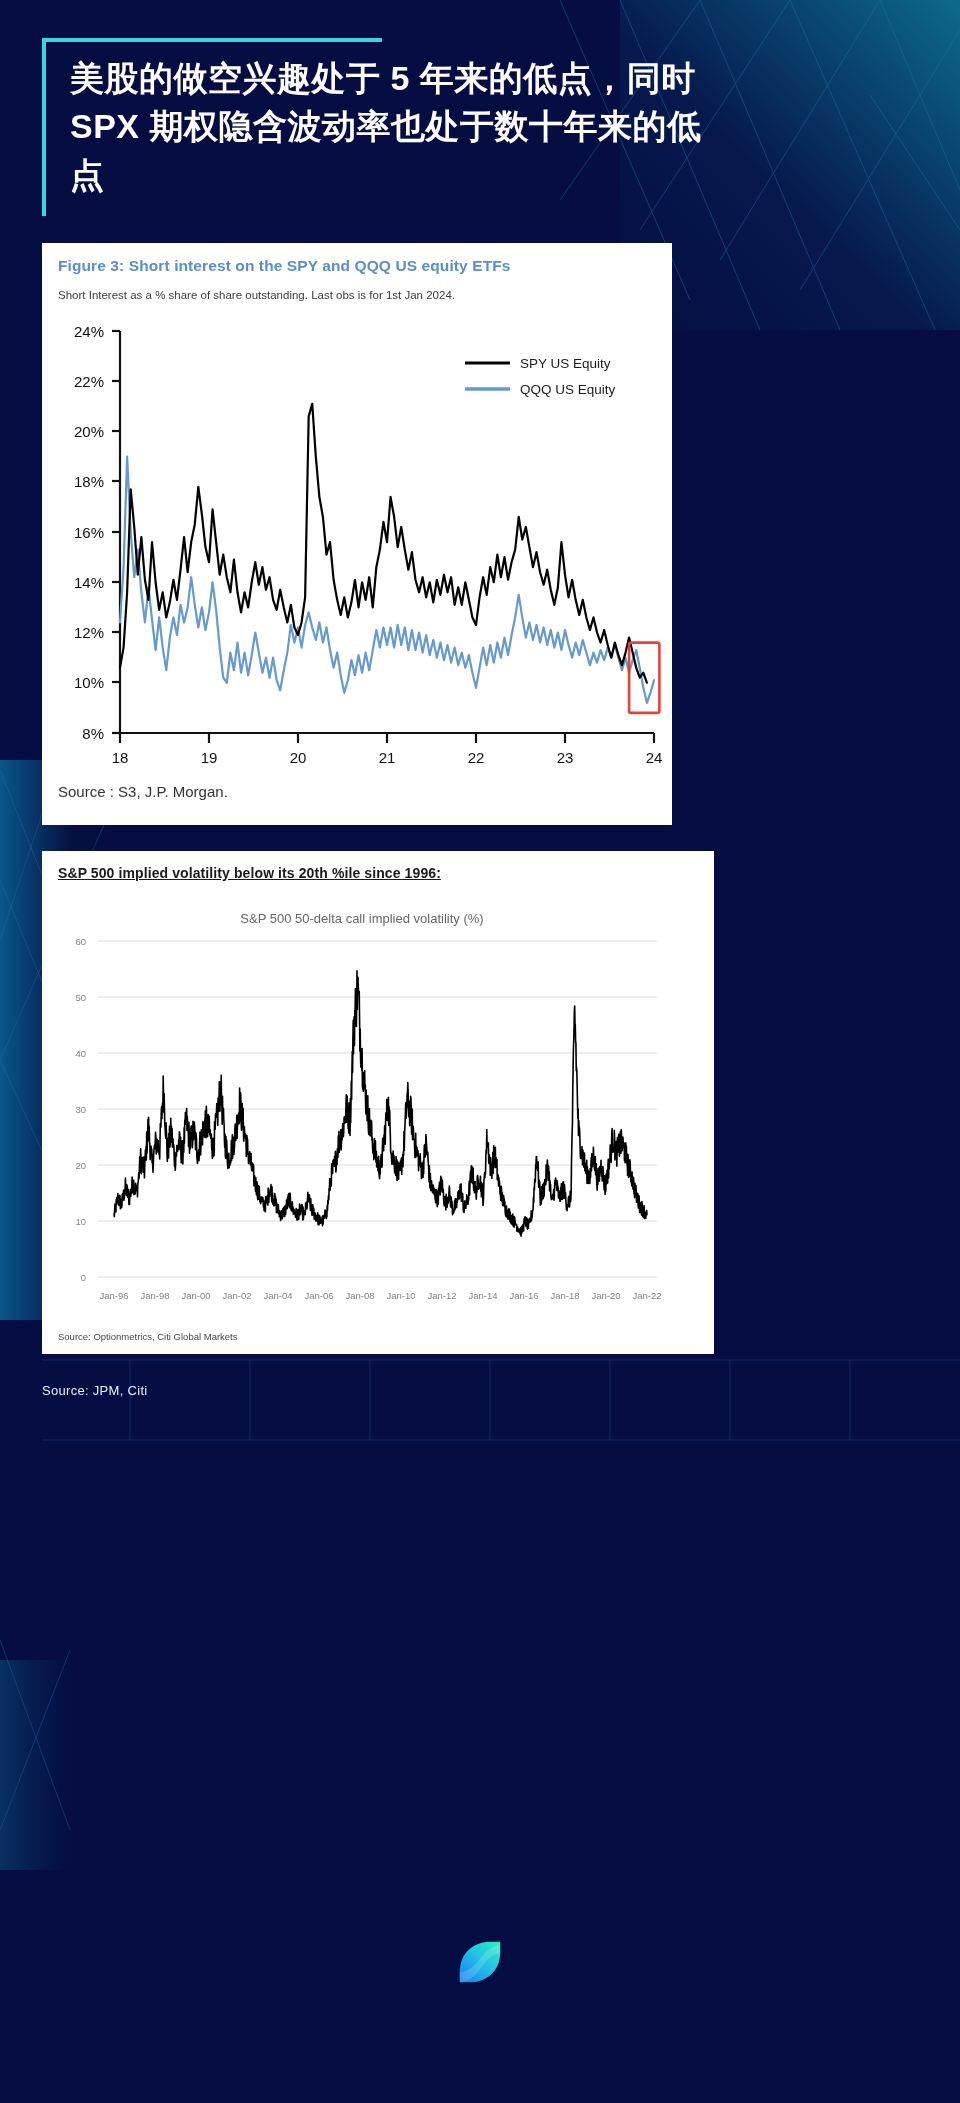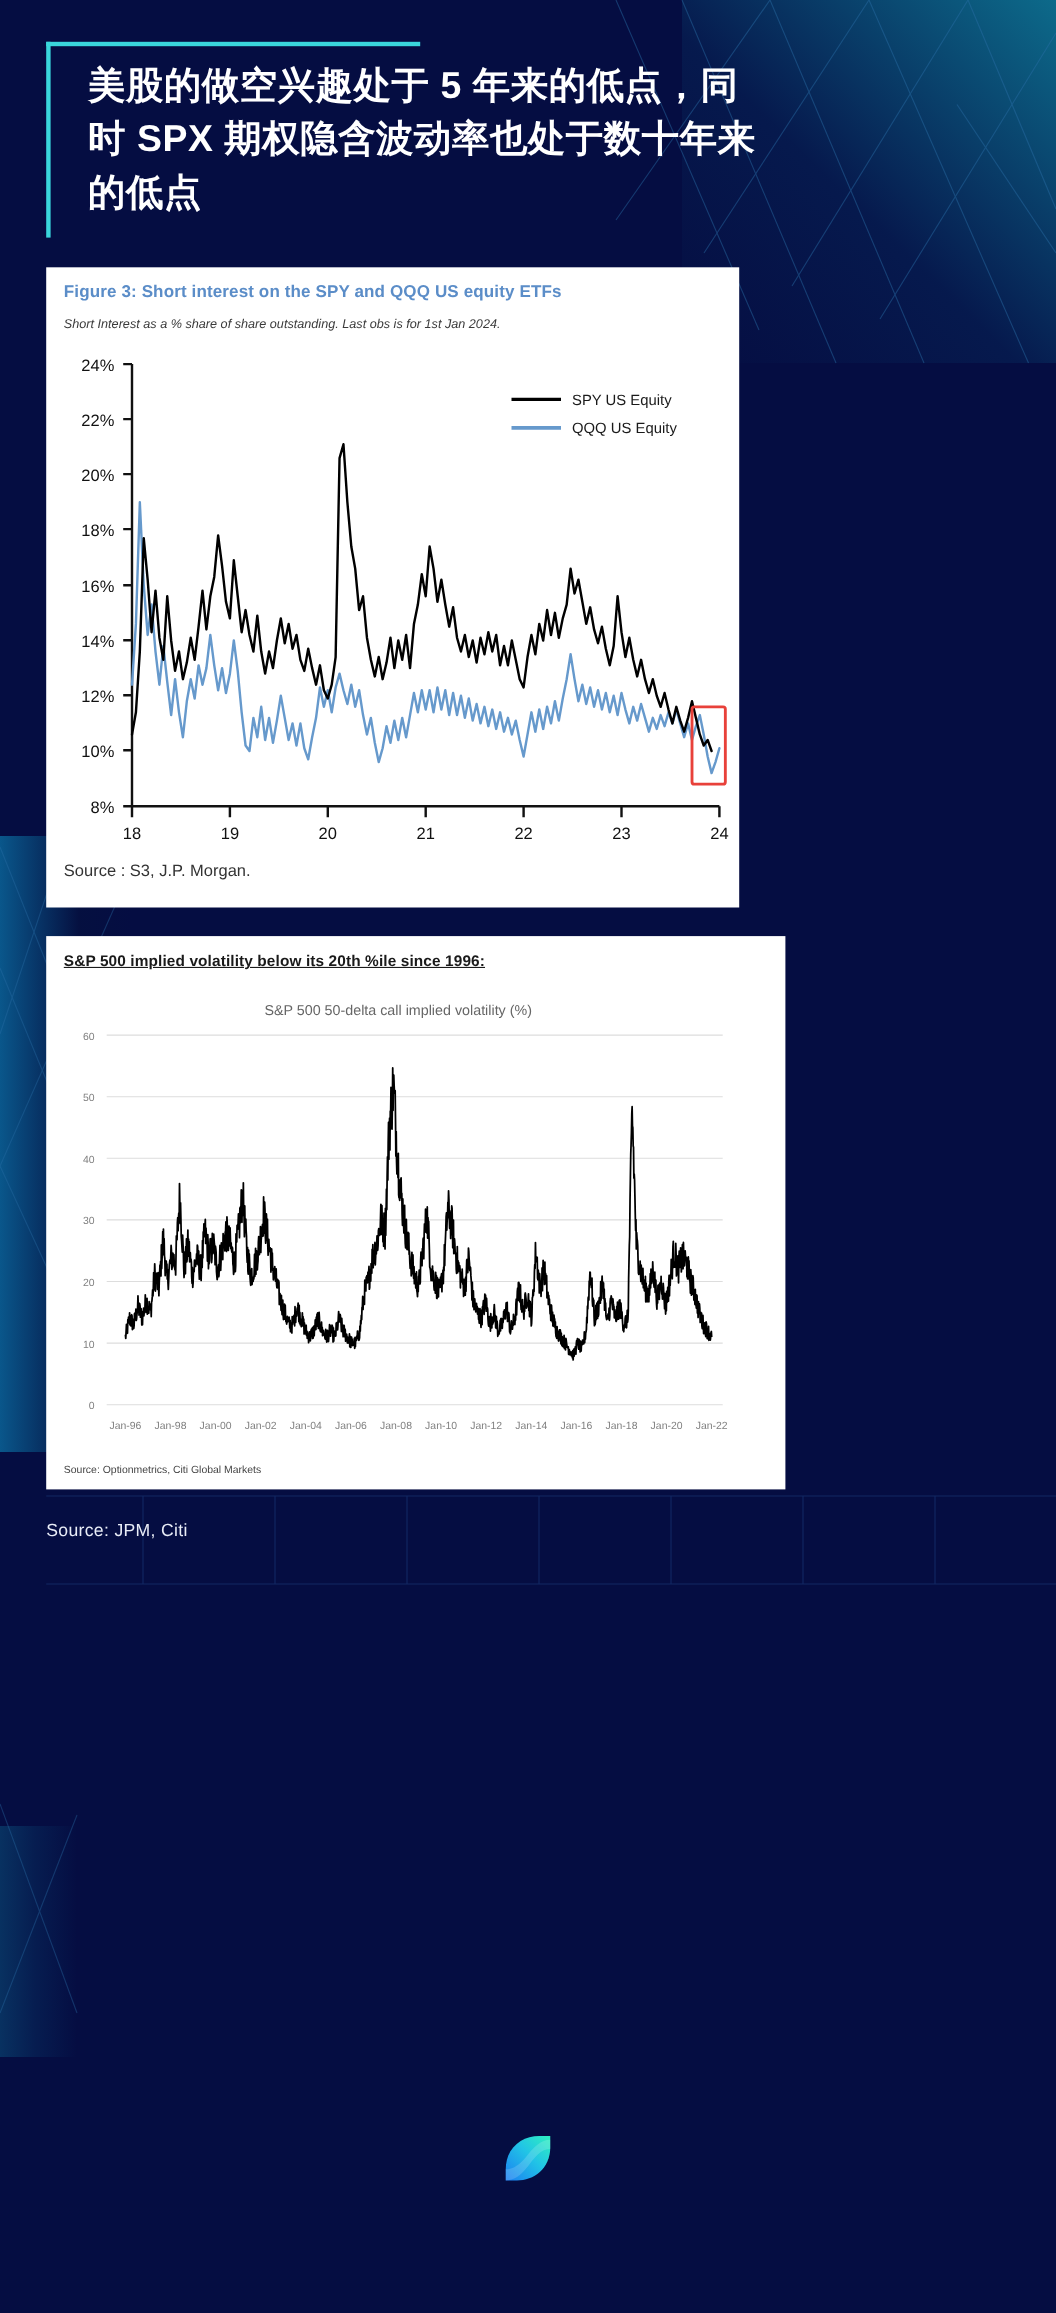--- a/index.html
+++ b/index.html
@@ -38,21 +38,21 @@
     background: #3ad6dc;
   }
   #headline-rule-left {
     position: absolute;
     left: 0; top: 0;
     width: 4px; height: 178px;
     background: #3ad6dc;
   }
   #headline-text {
     margin: 0;
-    padding: 16px 0 0 38px;
+    padding: 16px 0 0 28px;
     color: #ffffff;
     font-size: 34px;
     font-weight: bold;
     line-height: 1.42;
     letter-spacing: 0.5px;
     font-family: "Liberation Sans", "DejaVu Sans", sans-serif;
   }
 
   
   .card {
@@ -70,21 +70,20 @@
     color: #5b8dc8;
     font-size: 15.5px;
     font-weight: bold;
     letter-spacing: 0.1px;
   }
   #fig1-sub {
     position: absolute;
     left: 16px; top: 46px;
     color: #3b3b3b;
     font-size: 11.5px;
-    font-style: italic;
   }
   #fig1-plot {
     position: absolute;
     left: 0; top: 70px;
     width: 630px; height: 470px;
   }
   #fig1-source {
     position: absolute;
     left: 16px; top: 540px;
     color: #333;
@@ -123,21 +122,21 @@
     font-size: 9.5px;
   }
   .ax-lbl-2 { font-size: 9.5px; fill: #808080; font-family:"Liberation Sans", sans-serif; }
   .fig2-chart-title { font-size: 13px; fill: #666; font-family:"Liberation Sans", sans-serif; }
 
   
   #footer-source {
     position: absolute;
     left: 42px; top: 1383px;
     color: #e9edf7;
-    font-size: 16px;
+    font-size: 13px;
     letter-spacing: 0.3px;
   }
 
   
   #logo-row {
     position: absolute;
     left: 0; top: 1935px;
     width: 960px;
     display: flex;
     align-items: center;

